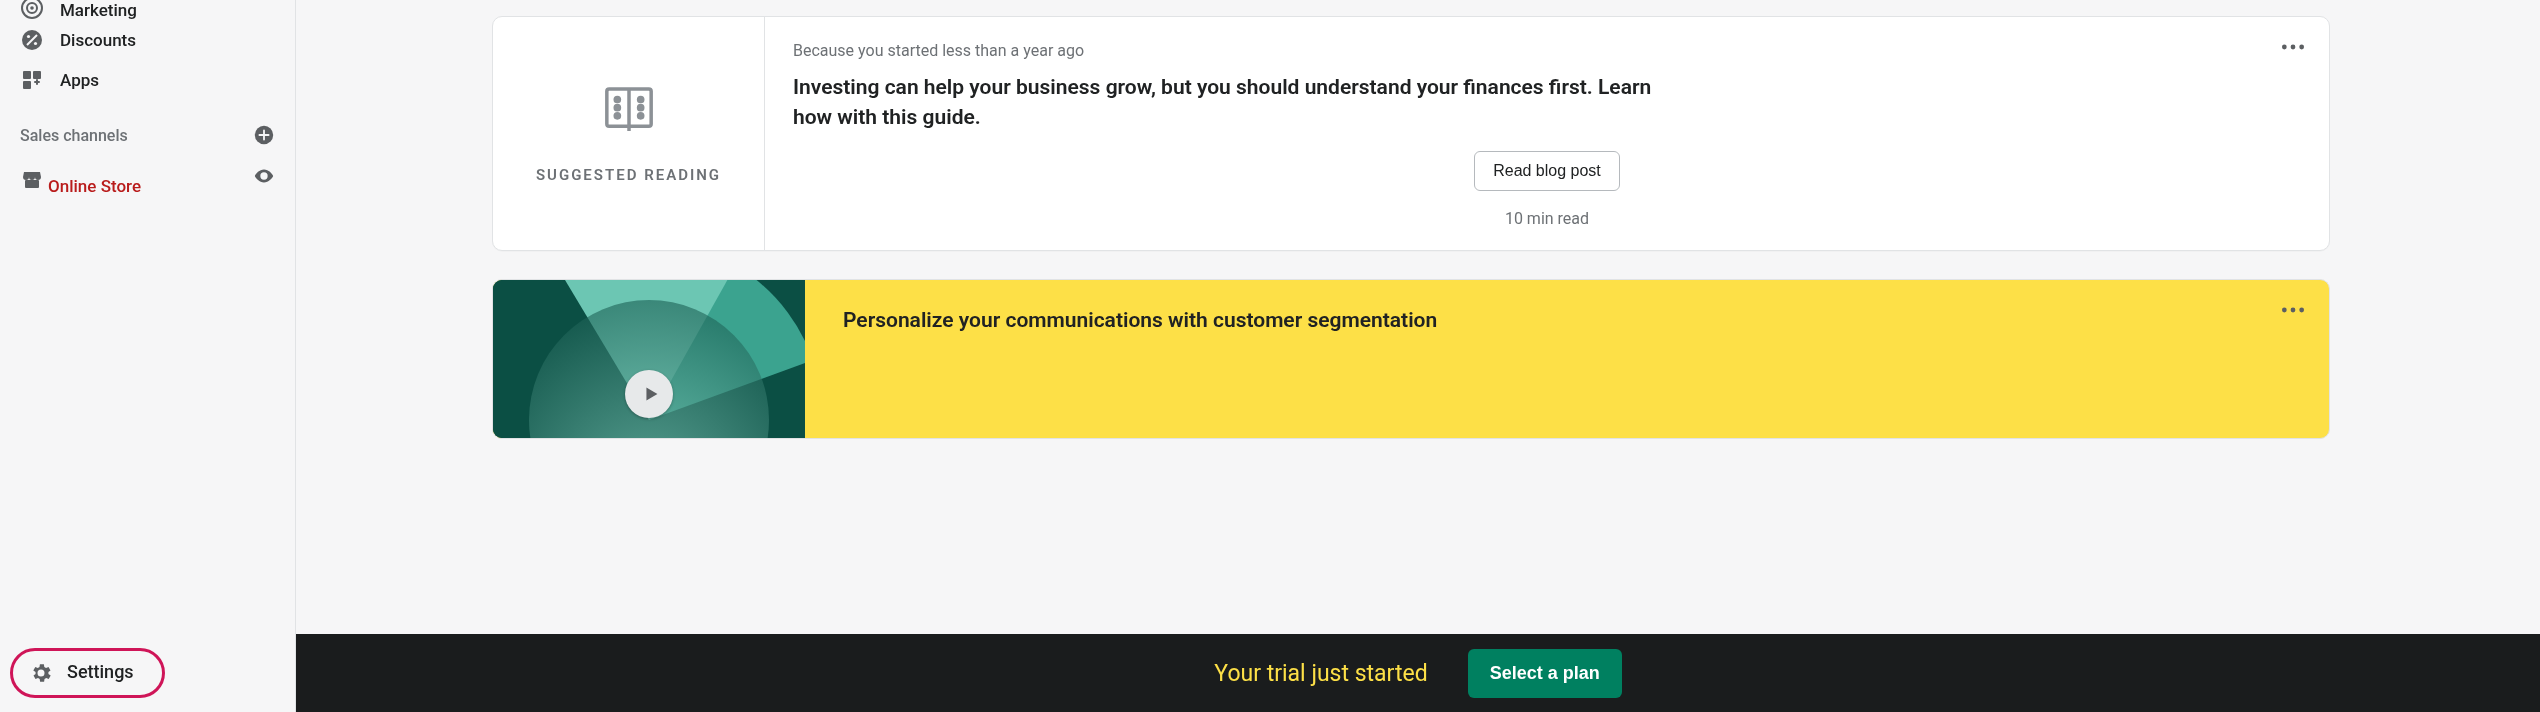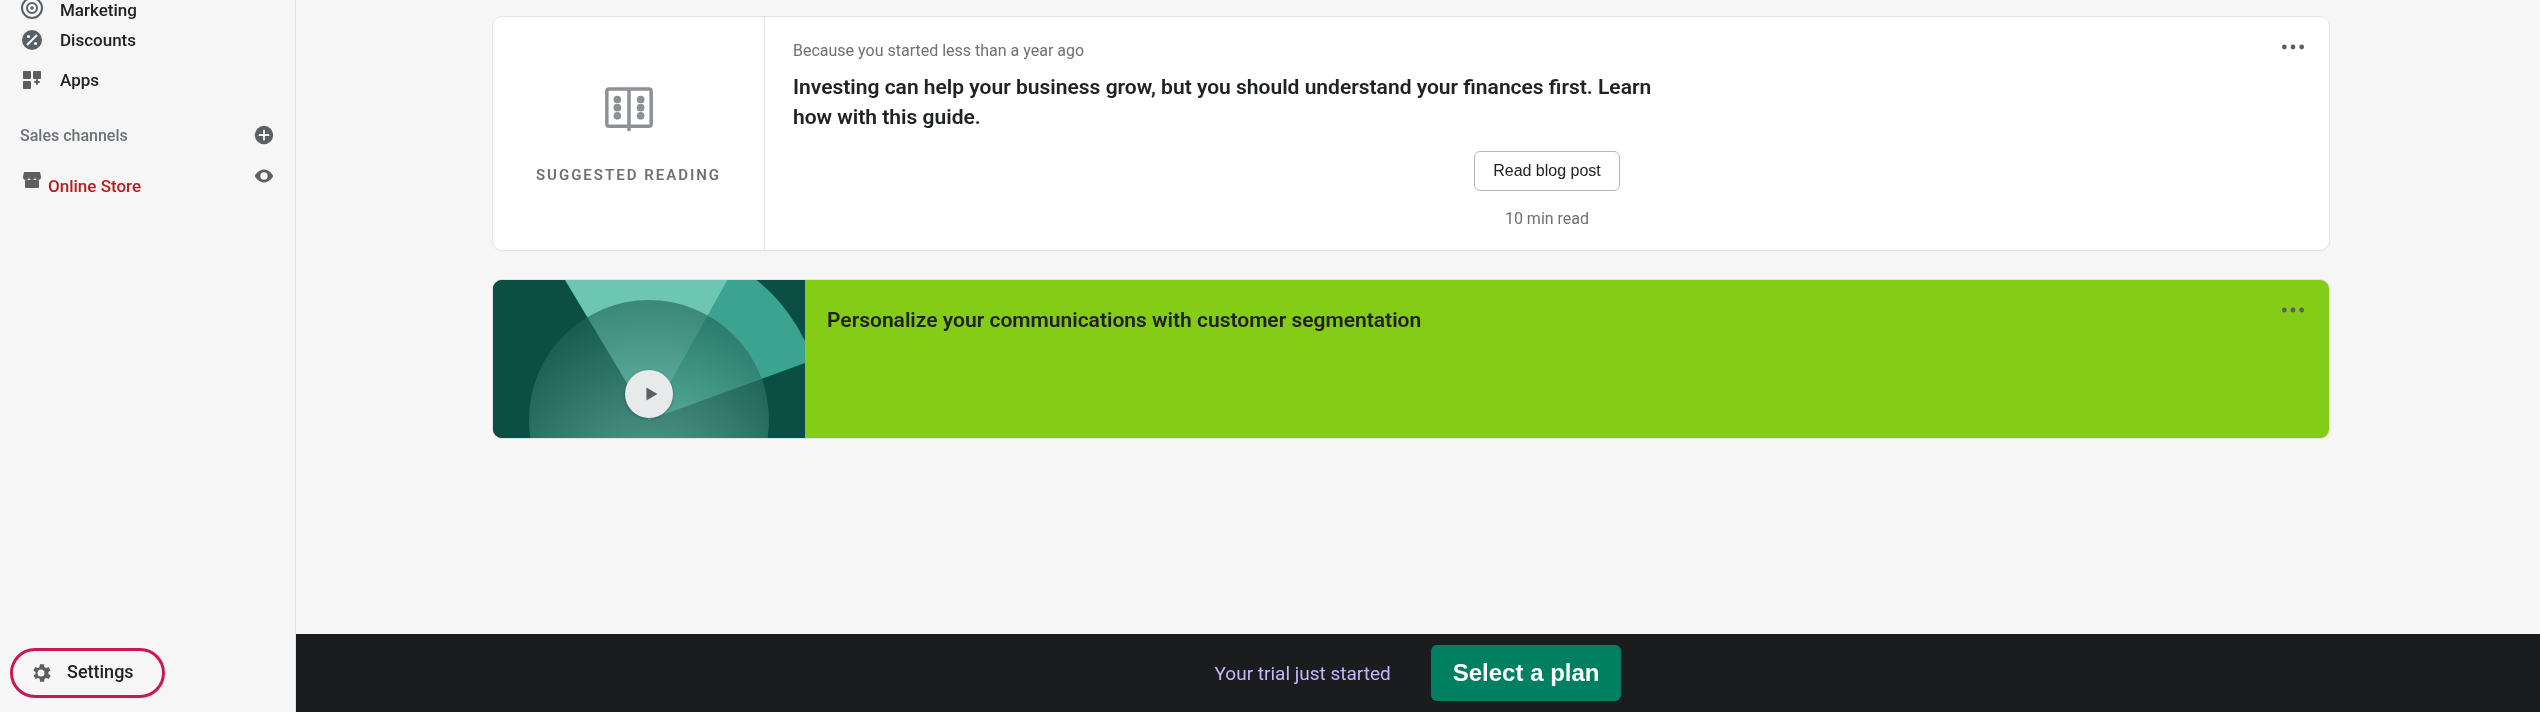--- a/index.html
+++ b/index.html
@@ -32,33 +32,33 @@
   .card .left-pane .caption { font-size: 15px; font-weight: 600; letter-spacing: 2px; color: #6d7175; }
   .card .body { flex: 1; padding: 24px 28px 22px 28px; position: relative; }
   .card .eyebrow { color: #6d7175; font-size: 16px; margin-bottom: 12px; }
   .card .title { font-size: 21px; font-weight: 600; color: #202223; line-height: 1.45; margin-bottom: 18px; max-width: 900px; }
   .card .actions { display: flex; align-items: center; gap: 18px; flex-direction: column; }
   .btn-outline { border: 1px solid #b5b9bd; background: #fff; border-radius: 6px; padding: 10px 18px; font-size: 16px; font-weight: 500; color: #202223; cursor: pointer; }
   .meta { color: #6d7175; font-size: 16px; }
   .kebab { position: absolute; top: 22px; right: 22px; width: 28px; height: 16px; display: flex; align-items: center; justify-content: center; cursor: pointer; }
   .kebab svg { color: #5c5f62; }
 
-  .card2 { background: #84cc16; border: 1px solid #e1e3e5; border-radius: 10px; display: flex; overflow: hidden; height: 160px; }
+  .card2 { background: #fde047; border: 1px solid #e1e3e5; border-radius: 10px; display: flex; overflow: hidden; height: 160px; gap: 16px; }
   .card2 .media { width: 312px; background: #0b4f44; position: relative; overflow: hidden; }
   .card2 .media .radial { position: absolute; inset: 0; }
   .card2 .media .play { position: absolute; left: 50%; top: 72%; transform: translate(-50%, -50%); width: 48px; height: 48px; border-radius: 50%; background: #e7e9ea; display: flex; align-items: center; justify-content: center; box-shadow: 0 1px 3px rgba(0,0,0,.3); cursor: pointer; }
   .card2 .media .play svg { color: #5c5f62; margin-left: 3px; }
   .card2 .body { flex: 1; padding: 26px 28px 0 22px; position: relative; }
   .card2 .title2 { font-size: 21px; font-weight: 600; color: #202223; line-height: 1.4; margin-bottom: 16px; max-width: 780px; }
   .card2 .desc { font-size: 18px; color: #3f4344; line-height: 1.5; max-width: 820px; }
 
   
   .bottombar { position: absolute; left: 296px; right: 0; bottom: 0; height: 78px; background: #1a1c1d; display: flex; align-items: center; justify-content: center; gap: 40px; }
-  .bottombar .msg { color: #c4b5fd; font-size: 19px; }
-  .btn-primary { background: #008060; color: #fff; border: none; border-radius: 6px; padding: 14px 22px; font-size: 24px; font-weight: 600; cursor: pointer; }
+  .bottombar .msg { color: #fde047; font-size: 23px; }
+  .btn-primary { background: #008060; color: #fff; border: none; border-radius: 6px; padding: 14px 22px; font-size: 18px; font-weight: 600; cursor: pointer; }
 </style>
 </head>
 <body>
 
 <div class="app">
 
   <aside class="sidebar">
     <div class="nav-list">
 
       <div class="nav-item nav-item-cut">

